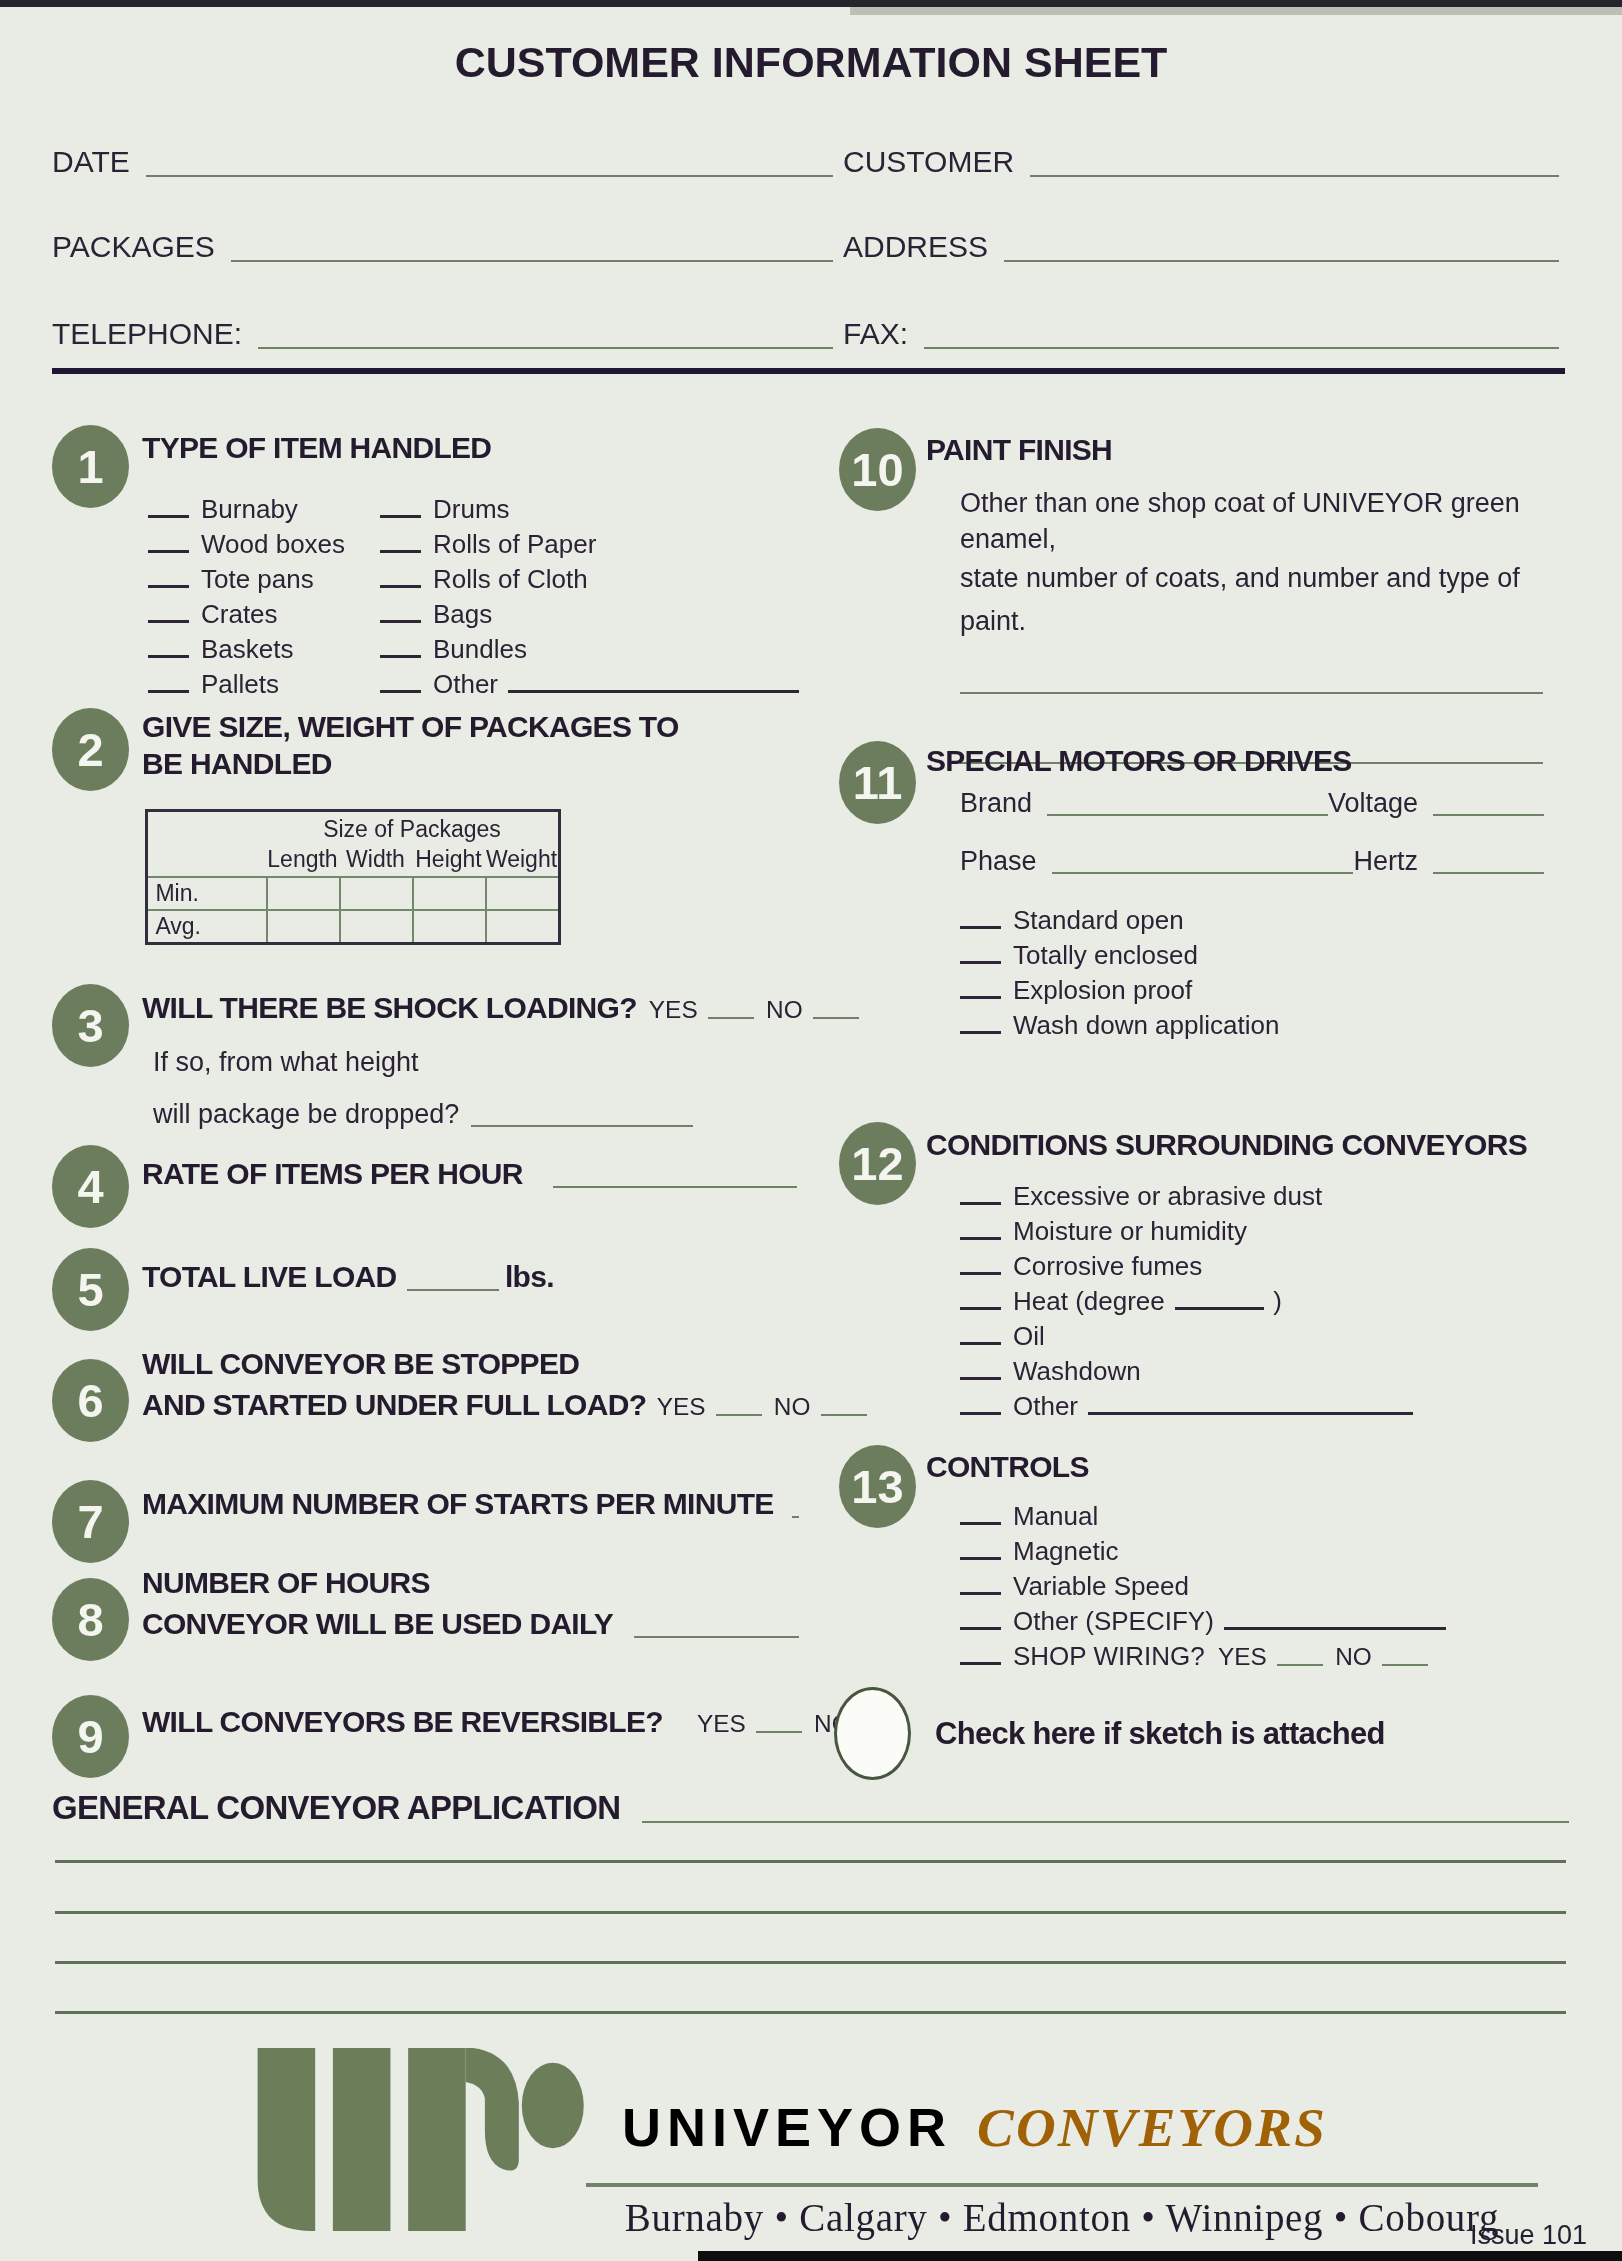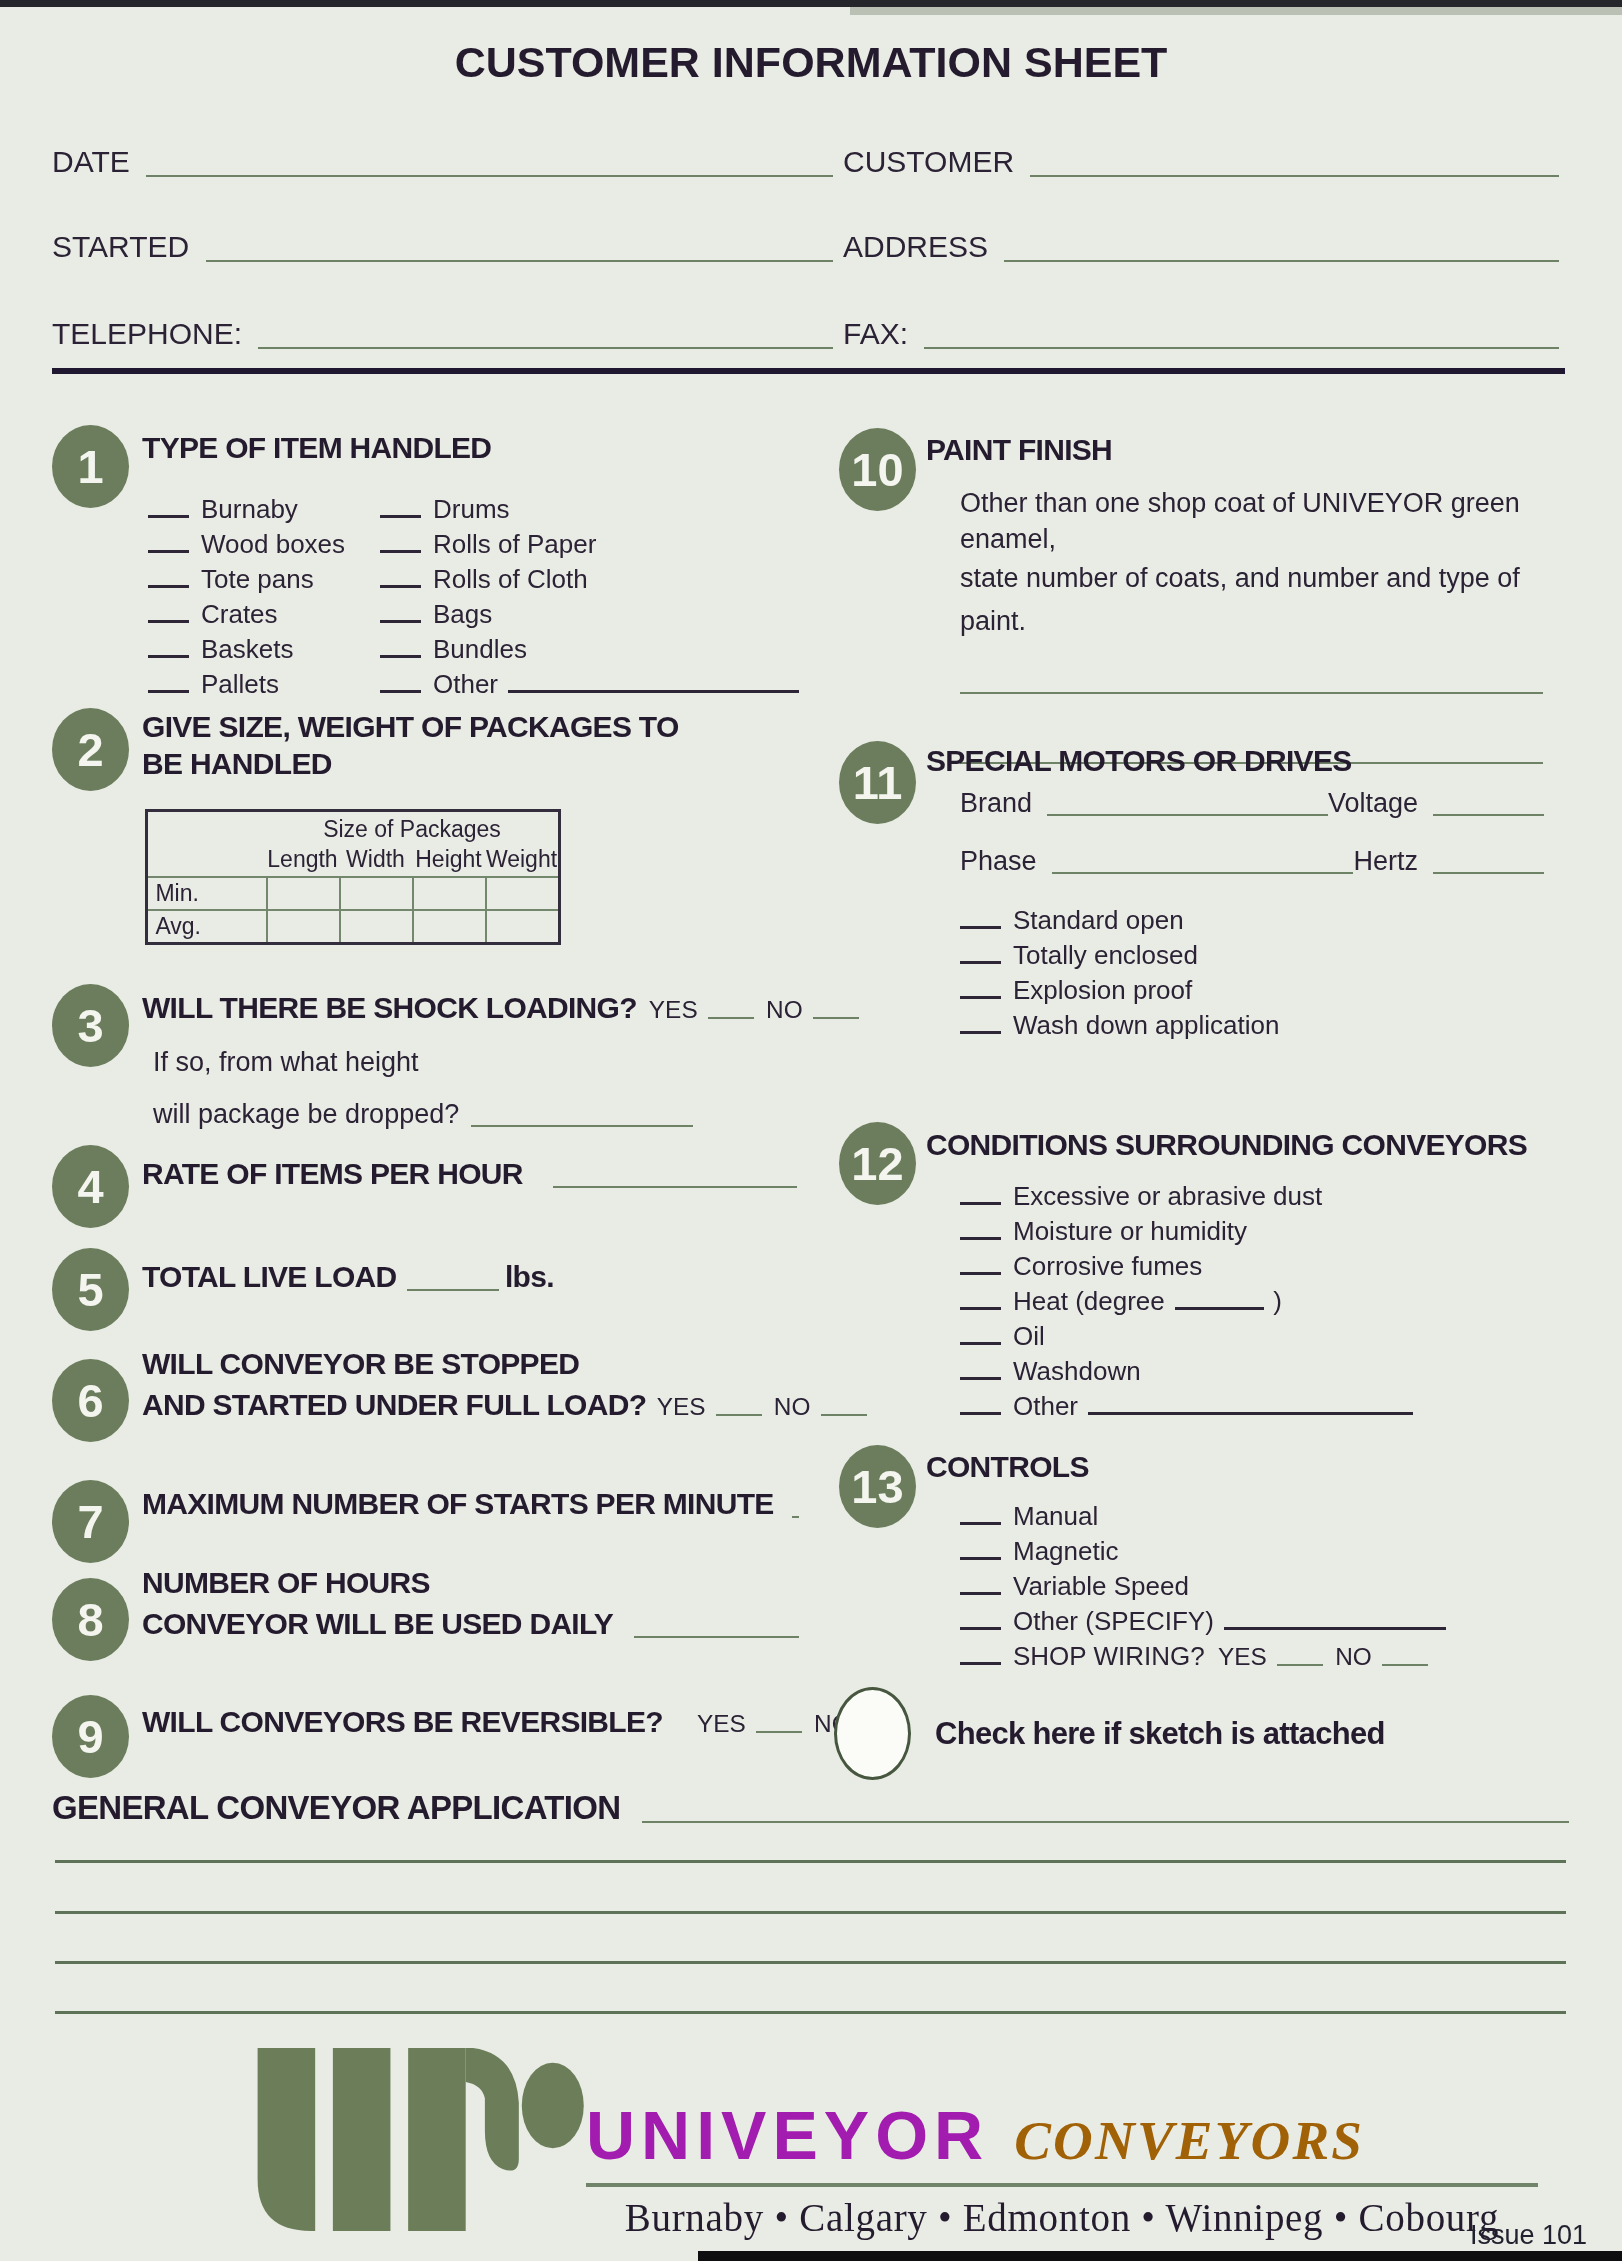--- a/index.html
+++ b/index.html
@@ -50,21 +50,21 @@
   .t2r>div+div{border-left:2.2px solid #72876c;}
   .t2lab{display:flex;align-items:center;padding-left:7.4px;}
 
   
   .sketch{position:absolute;left:834px;top:1687px;display:flex;align-items:center;}
   .sk-circle{width:71px;height:87px;border-radius:50%;border:3.7px solid #47573f;background:#fbfcf8;}
   .sk-label{font-size:31px;font-weight:700;letter-spacing:-0.7px;margin-left:24px;color:#241b2e;}
 
   
   .brandrow{position:absolute;left:586px;top:2096px;display:flex;align-items:baseline;}
-  .brand1{font-size:68px;font-weight:700;color:#a21caf;letter-spacing:6px;}
+  .brand1{font-size:54px;font-weight:700;color:#000000;letter-spacing:6px;margin-left:36px;}
   .brand2{font-family:"Liberation Serif",serif;font-style:italic;font-weight:700;
           font-size:55px;color:#a16207;margin-left:25px;letter-spacing:2.2px;}
   .brand-underline{position:absolute;left:586px;top:2183px;width:952px;height:4.4px;background:#6f8468;}
   .cities{position:absolute;left:586px;top:2195px;width:952px;text-align:center;
           font-family:"Liberation Serif",serif;font-size:39px;color:#241b2e;letter-spacing:0.7px;}
   .issue{position:absolute;right:35px;top:2220px;font-size:27px;color:#222130;}
 </style>
 </head>
 <body>
 
@@ -77,21 +77,21 @@
 
   <div class="hf" style="left:52px;top:135px;width:781px">
     <span class="hl">DATE</span>
     <span class="hline"></span>
   </div>
   <div class="hf" style="left:843px;top:135px;width:716px">
     <span class="hl">CUSTOMER</span>
     <span class="hline"></span>
   </div>
   <div class="hf" style="left:52px;top:220px;width:781px">
-    <span class="hl">STARTED</span>
+    <span class="hl">PACKAGES</span>
     <span class="hline"></span>
   </div>
   <div class="hf" style="left:843px;top:220px;width:716px">
     <span class="hl">ADDRESS</span>
     <span class="hline"></span>
   </div>
   <div class="hf" style="left:52px;top:307px;width:781px">
     <span class="hl">TELEPHONE:</span>
     <span class="hline"></span>
   </div>

